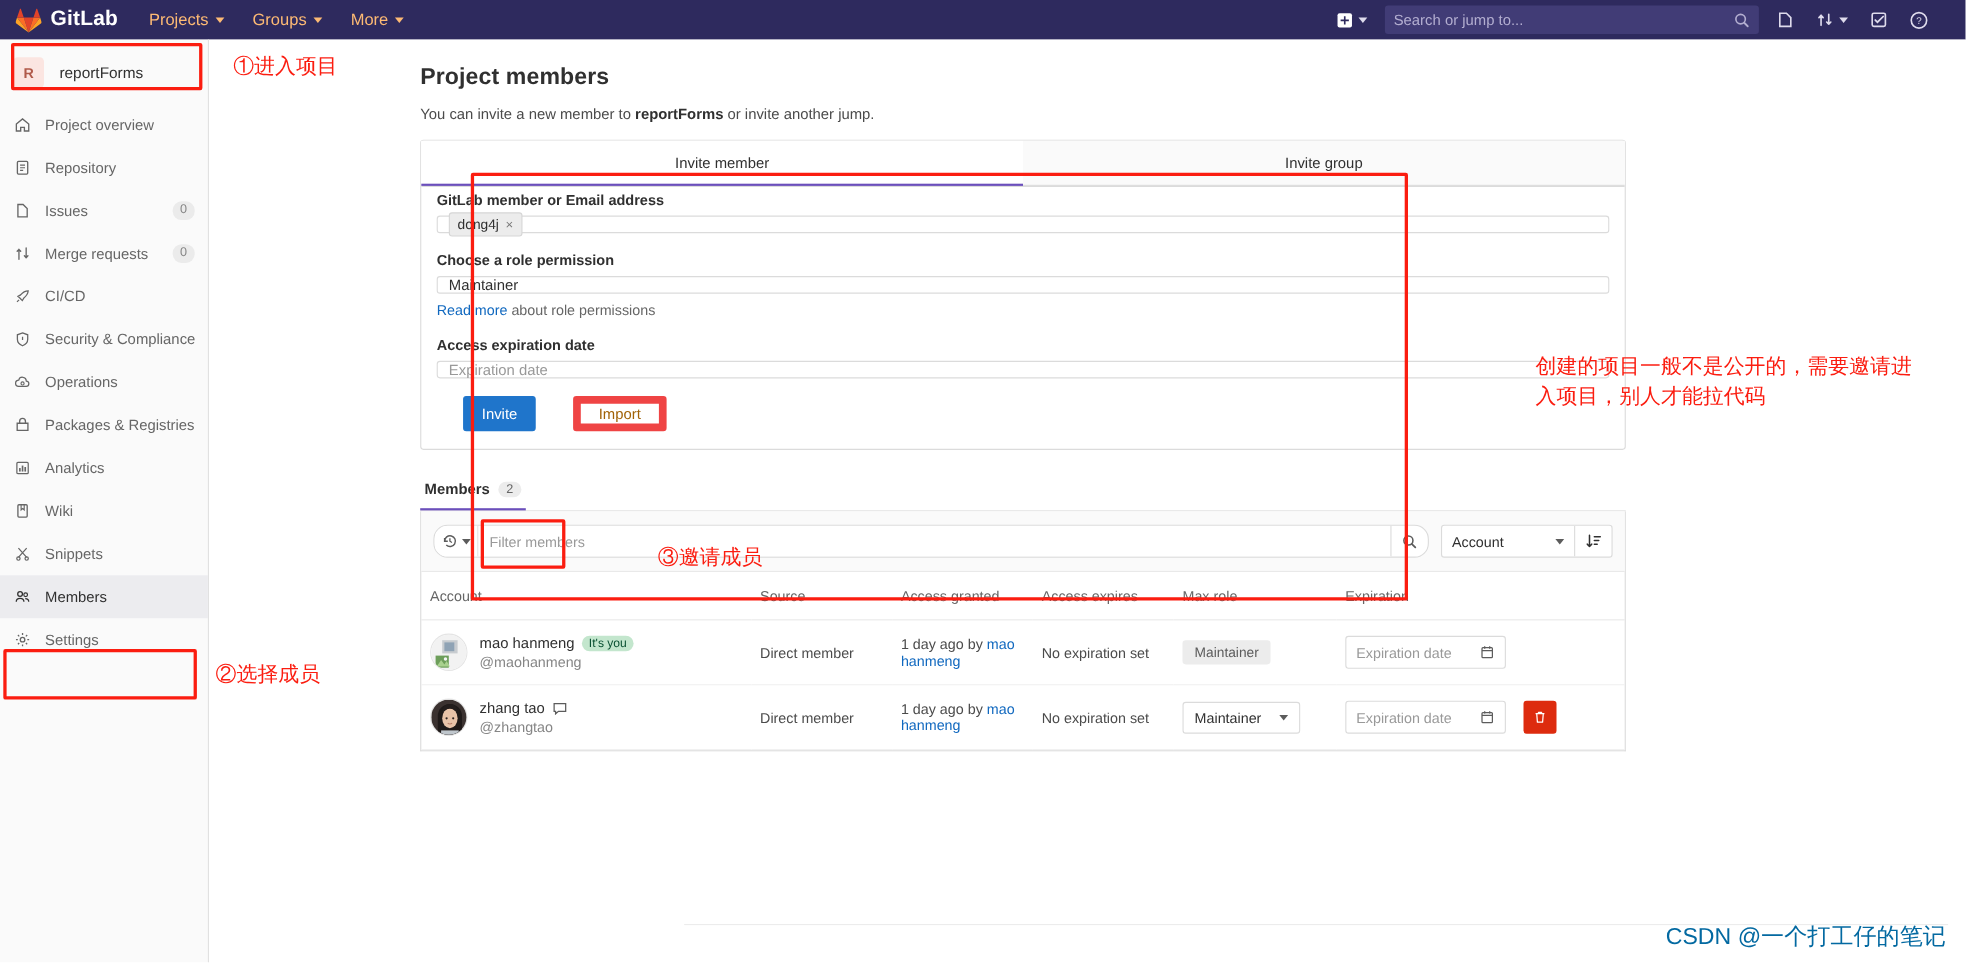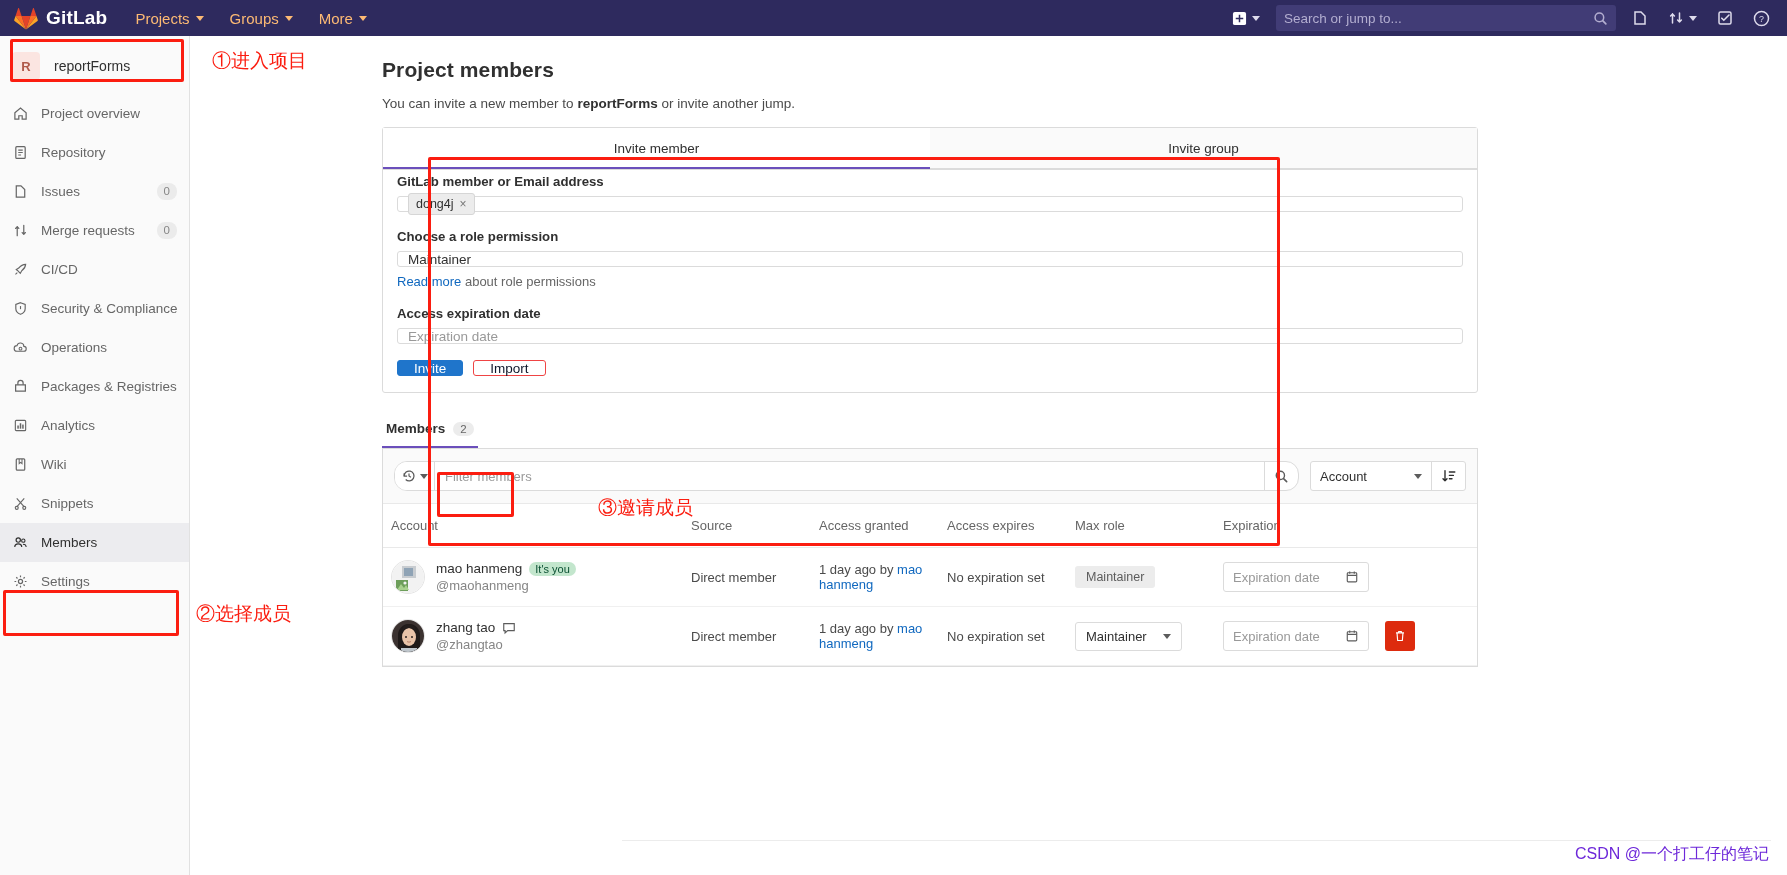--- a/index.html
+++ b/index.html
@@ -16,21 +16,21 @@
     position: absolute; top: 0; left: 0; width: 1787px; height: 36px;
     background: #2e2a5e; display: flex; align-items: center;
     color: #fff; font-size: 14.5px;
   }
   .gl-logo { display:flex; align-items:center; margin-left: 14px; }
   .gl-logo svg { display:block; }
   .gl-brand { font-size: 19px; font-weight: 700; margin-left: 8px; letter-spacing: .2px; color:#fff; }
   .nav-items { display:flex; align-items:center; margin-left: 28px; gap: 26px; }
   .nav-item { display:flex; align-items:center; gap:6px; color:#fdba74; font-size:15px; cursor:pointer; }
   .caret { width:0;height:0;border-left:4px solid transparent;border-right:4px solid transparent;border-top:5px solid currentColor; display:inline-block; }
-  .nav-right { margin-left:auto; display:flex; align-items:center; gap:0; padding-right: 7px; }
+  .nav-right { margin-left:auto; display:flex; align-items:center; gap:0; padding-right: 24px; }
   .nr-btn { display:flex; align-items:center; gap:5px; padding: 0 10px; height:36px; color:#dedbec; cursor:pointer; }
   .search-box {
     width: 340px; height: 26px; background:#413c76; border-radius:3px;
     display:flex; align-items:center; padding: 0 8px; margin: 0 6px;
   }
   .search-box input {
     flex:1; background:transparent; border:none; outline:none;
     color:#d6d2e8; font-size:13.5px; font-family:inherit;
   }
   .search-box input::placeholder { color:#b3aed0; }
@@ -88,25 +88,25 @@
   .token {
     background:#ececec; border:1px solid #d6d6d6; border-radius:3px; font-size:12.5px;
     padding:3px 7px; color:#303030; display:inline-flex; align-items:center; gap:6px;
   }
   .token .x { color:#777; font-size:12px; cursor:pointer; }
   .fld-gap { height:17px; }
   .helper { font-size:13px; color:#666; margin-top:7px; }
   .helper a { color:#1068bf; text-decoration:none; cursor:pointer; }
   .btn-row { display:flex; align-items:center; gap:10px; margin-top:16px; }
   .btn {
-    height:16px; padding:0 16px; border-radius:3px; font-size:13.5px; cursor:pointer;
-    display:flex; align-items:center; justify-content:center; font-family:inherit;
+    height:32px; padding:0 16px; border-radius:3px; font-size:13.5px; cursor:pointer;
+    display:flex; align-items:center; justify-content:center; font-family:inherit;margin-left:24px;
   }
   .btn-primary { background:#1f75cb; color:#fff; border:1px solid #1f75cb; }
-  .btn-default { background:#fff; color:#0f172a; border:1px solid #ef4444; }
+  .btn-default { background:#fff; color:#a16207; border:7px solid #ef4444; }
 
   
   .members-tabbar { margin-top:20px; width:1096px; border-bottom:1px solid #dbdbdb; display:flex; }
   .mtab {
     font-size:13.5px; color:#303030; padding:8px 4px 10px; margin-right:20px;
     display:flex; align-items:center; gap:8px; border-bottom:2px solid #6b4fbb; cursor:pointer; font-weight:600;
   }
   .mtab .cnt { background:#ececec; color:#666; border-radius:8px; font-size:11.5px; padding:1px 7px; font-weight:400;}
 
   .members-panel { width:1096px; border:1px solid #dbdbdb; border-top:none; background:#fff; }
@@ -146,21 +146,21 @@
     display:flex; align-items:center; justify-content:space-between; padding:0 9px; font-size:13px; color:#999; cursor:pointer;
   }
   .del-btn {
     width:30px;height:30px;border-radius:3px;background:#dd2b0e;display:flex;align-items:center;justify-content:center;cursor:pointer;
   }
 
   
   .anno-box { position:absolute; border:3px solid #fb1d10; border-radius:2px; pointer-events:none; }
   .anno-text { position:absolute; color:#fb1d10; font-size:19px; line-height:27px; white-space:pre; pointer-events:none; }
 
-  .watermark { position:absolute; right:18px; bottom:10px; color:#6d28d9; font-size:16px; }
+  .watermark { position:absolute; right:18px; bottom:10px; color:#0369a1; font-size:21px; }
   .wm-rule { position:absolute; left:432px; right:16px; bottom:34px; height:1px; background:#ececec; }
 </style>
 </head>
 <body>
 
 <div id="root">
 
   <div class="topnav">
     <div class="gl-logo">
       <svg width="24" height="23" viewBox="0 0 24 23">
@@ -591,14 +591,16 @@
   <div class="anno-text" style="left:212px; top:47px;">①进入项目</div>
 
   <div class="anno-box" style="left:3px; top:590px; width:176px; height:46px;"></div>
   <div class="anno-text" style="left:196px; top:600px;">②选择成员</div>
 
   <div class="anno-box" style="left:428px; top:157px; width:852px; height:389px;"></div>
 
   <div class="anno-box" style="left:437px; top:472px; width:77px; height:45px;"></div>
   <div class="anno-text" style="left:598px; top:494px;">③邀请成员</div>
 
+  <div class="anno-text" style="left:1396px; top:320px;">创建的项目一般不是公开的，需要邀请进
+入项目，别人才能拉代码</div>
 
 </div>
 
 </body></html>

